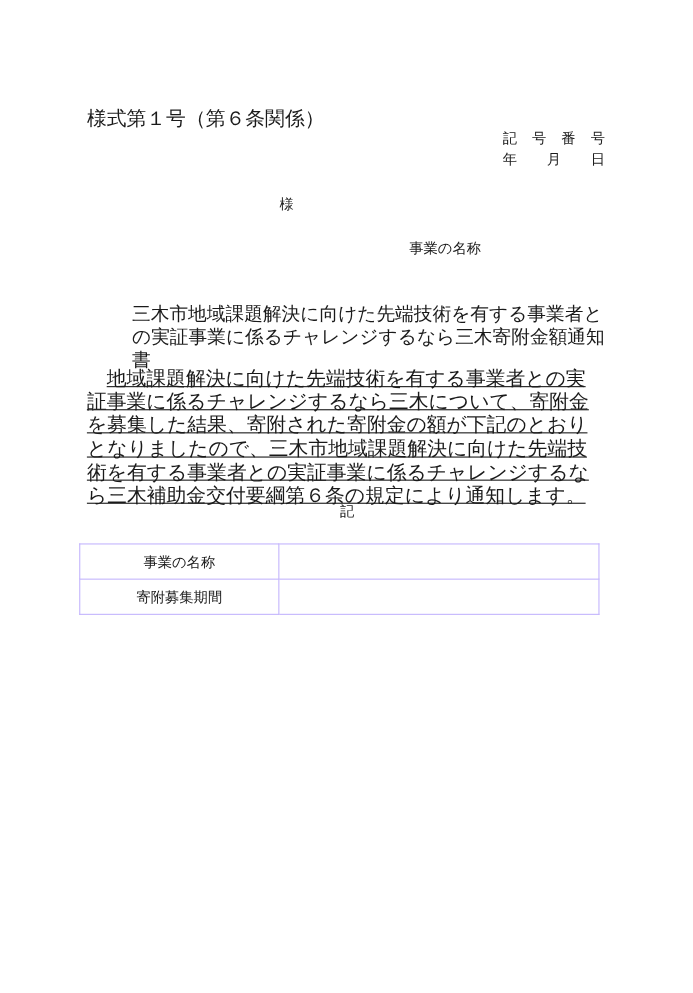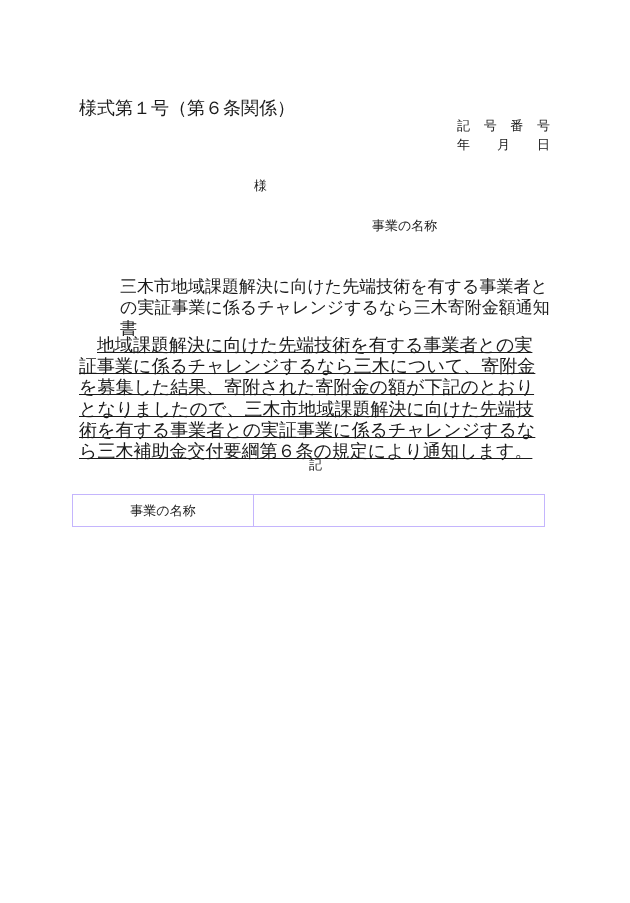--- a/index.html
+++ b/index.html
@@ -51,14 +51,18 @@
 <div class="abs body-text">地域課題解決に向けた先端技術を有する事業者との実証事業に係るチャレンジするなら三木について、寄附金を募集した結果、寄附された寄附金の額が下記のとおりとなりましたので、三木市地域課題解決に向けた先端技術を有する事業者との実証事業に係るチャレンジするなら三木補助金交付要綱第６条の規定により通知します。</div>
 
 <div class="abs ki">記</div>
 
 <table class="info">
   <tbody>
       <tr>
     <td class="label">事業の名称</td>
     <td></td>
   </tr>
+  <tr>
+    <td class="label">寄附募集期間</td>
+    <td></td>
+  </tr>
 </tbody>
   </table>
 
 </body></html>

